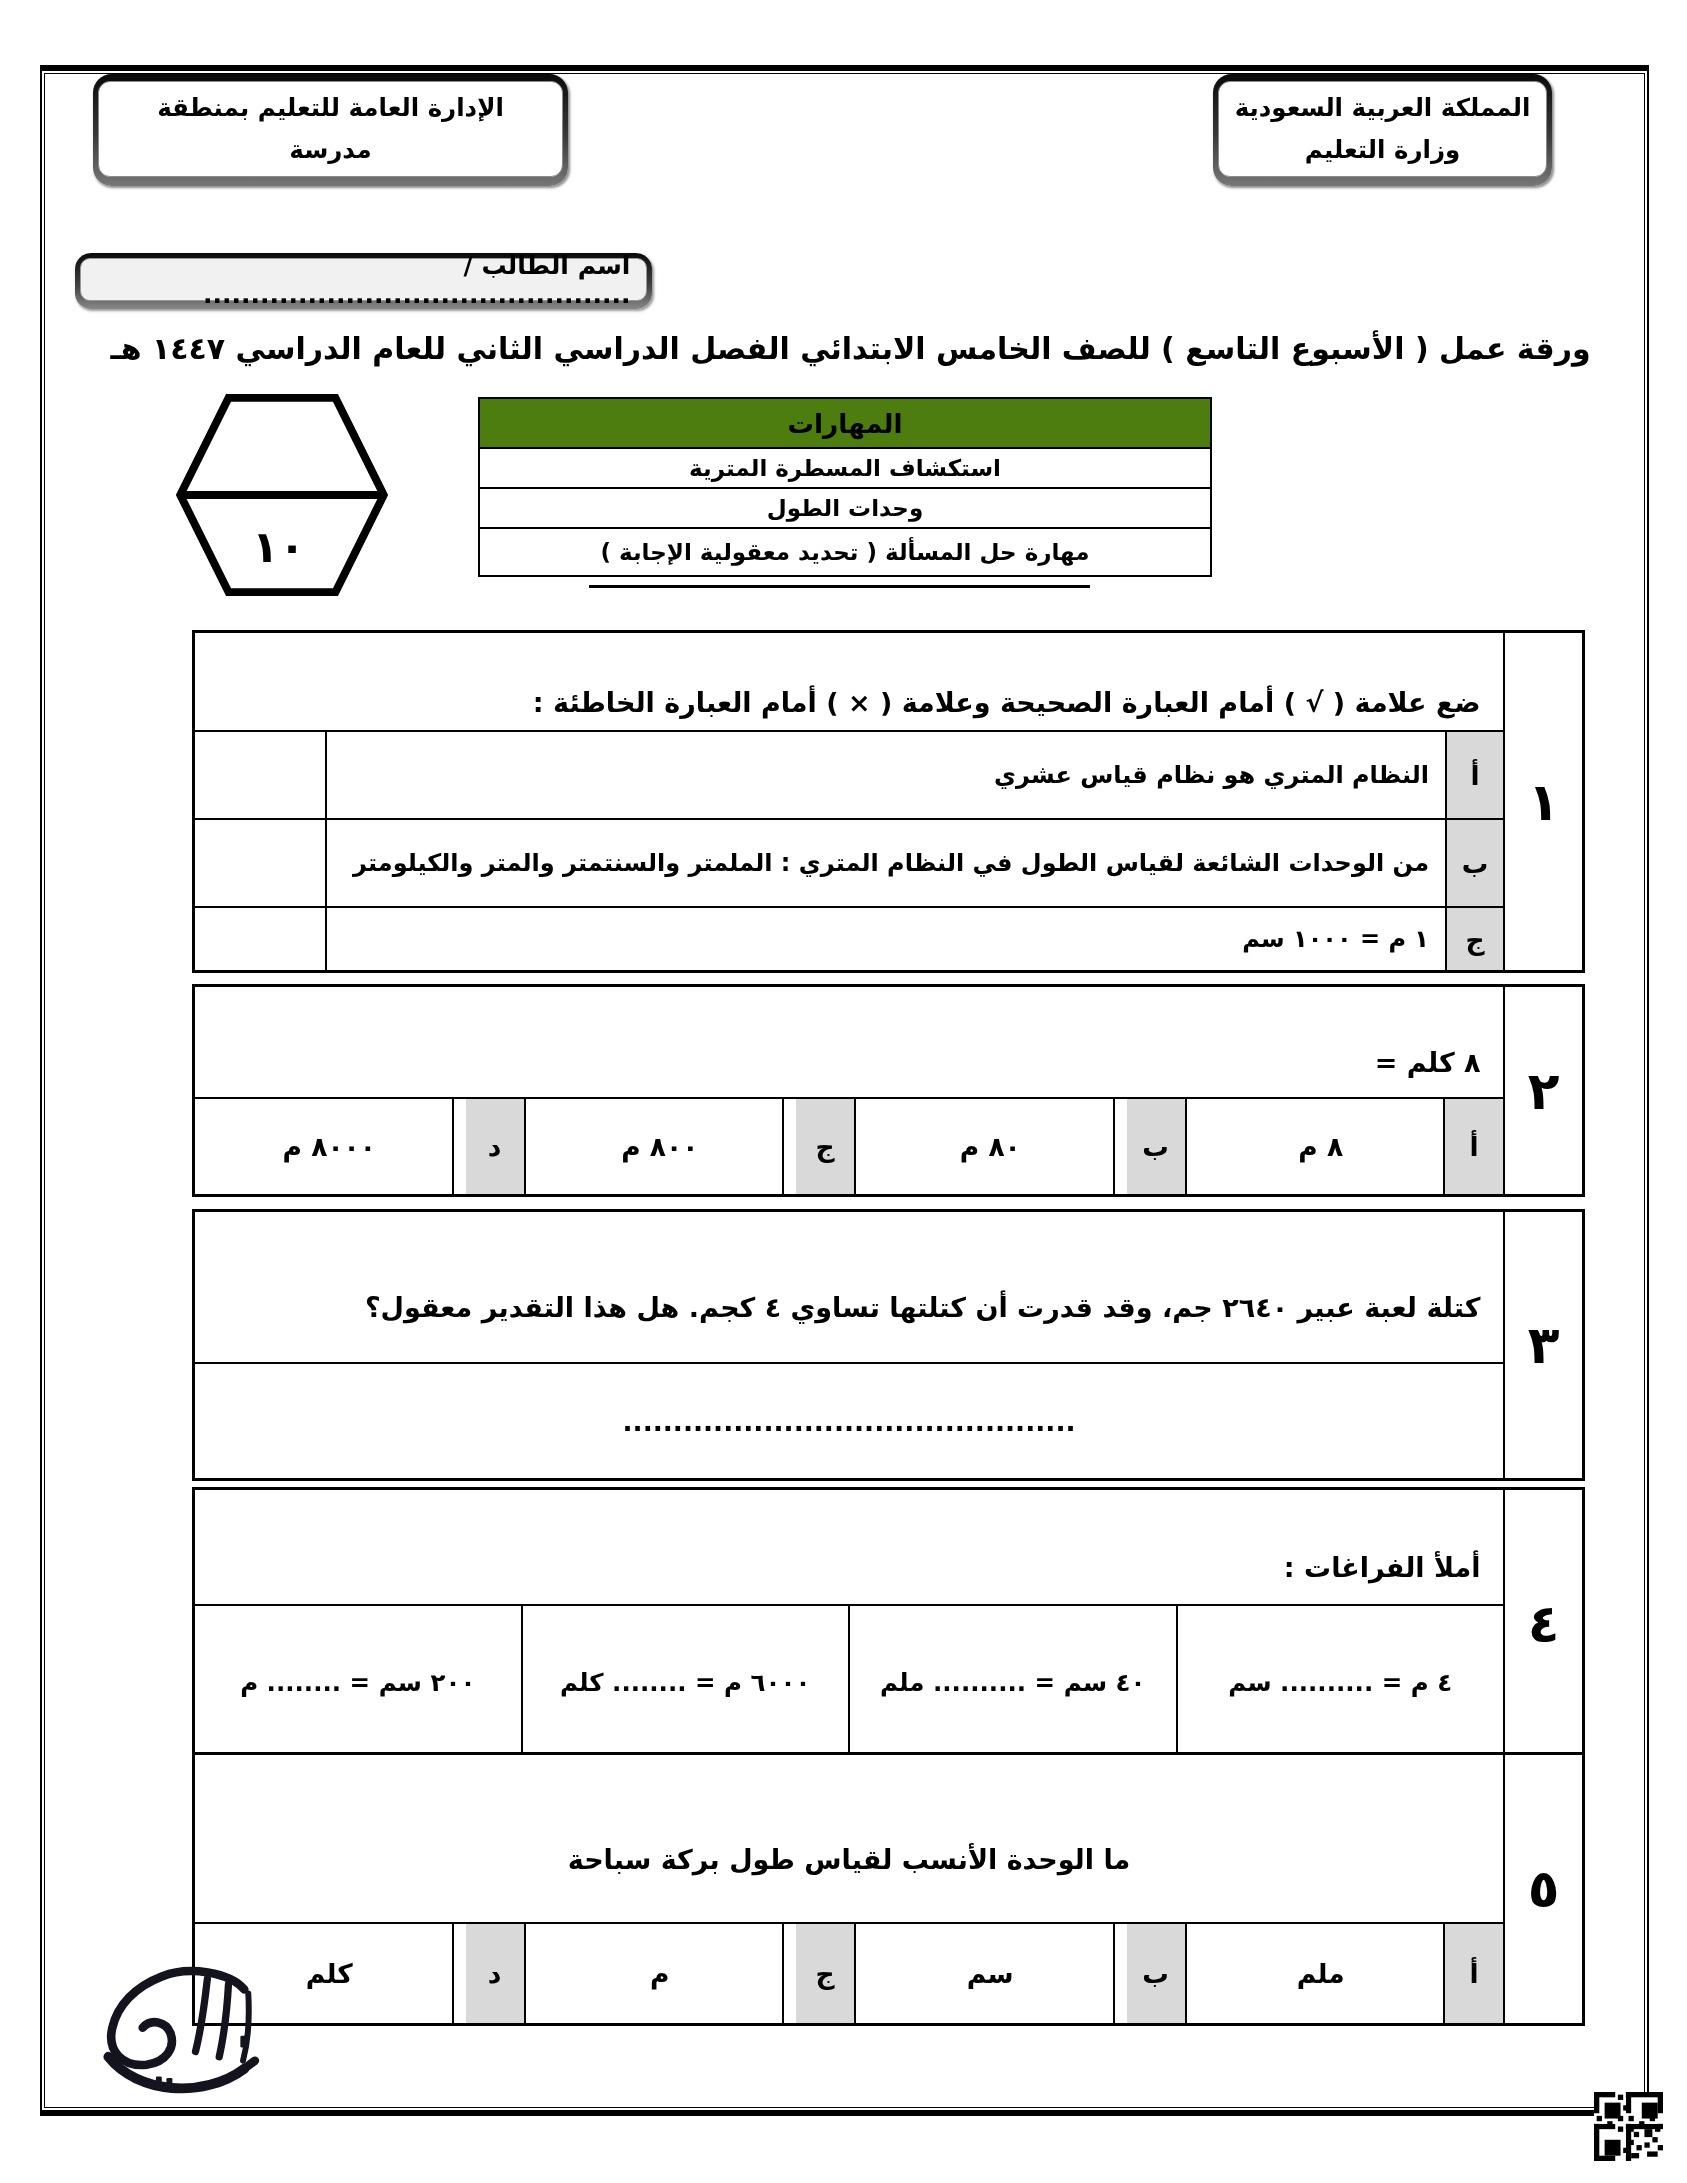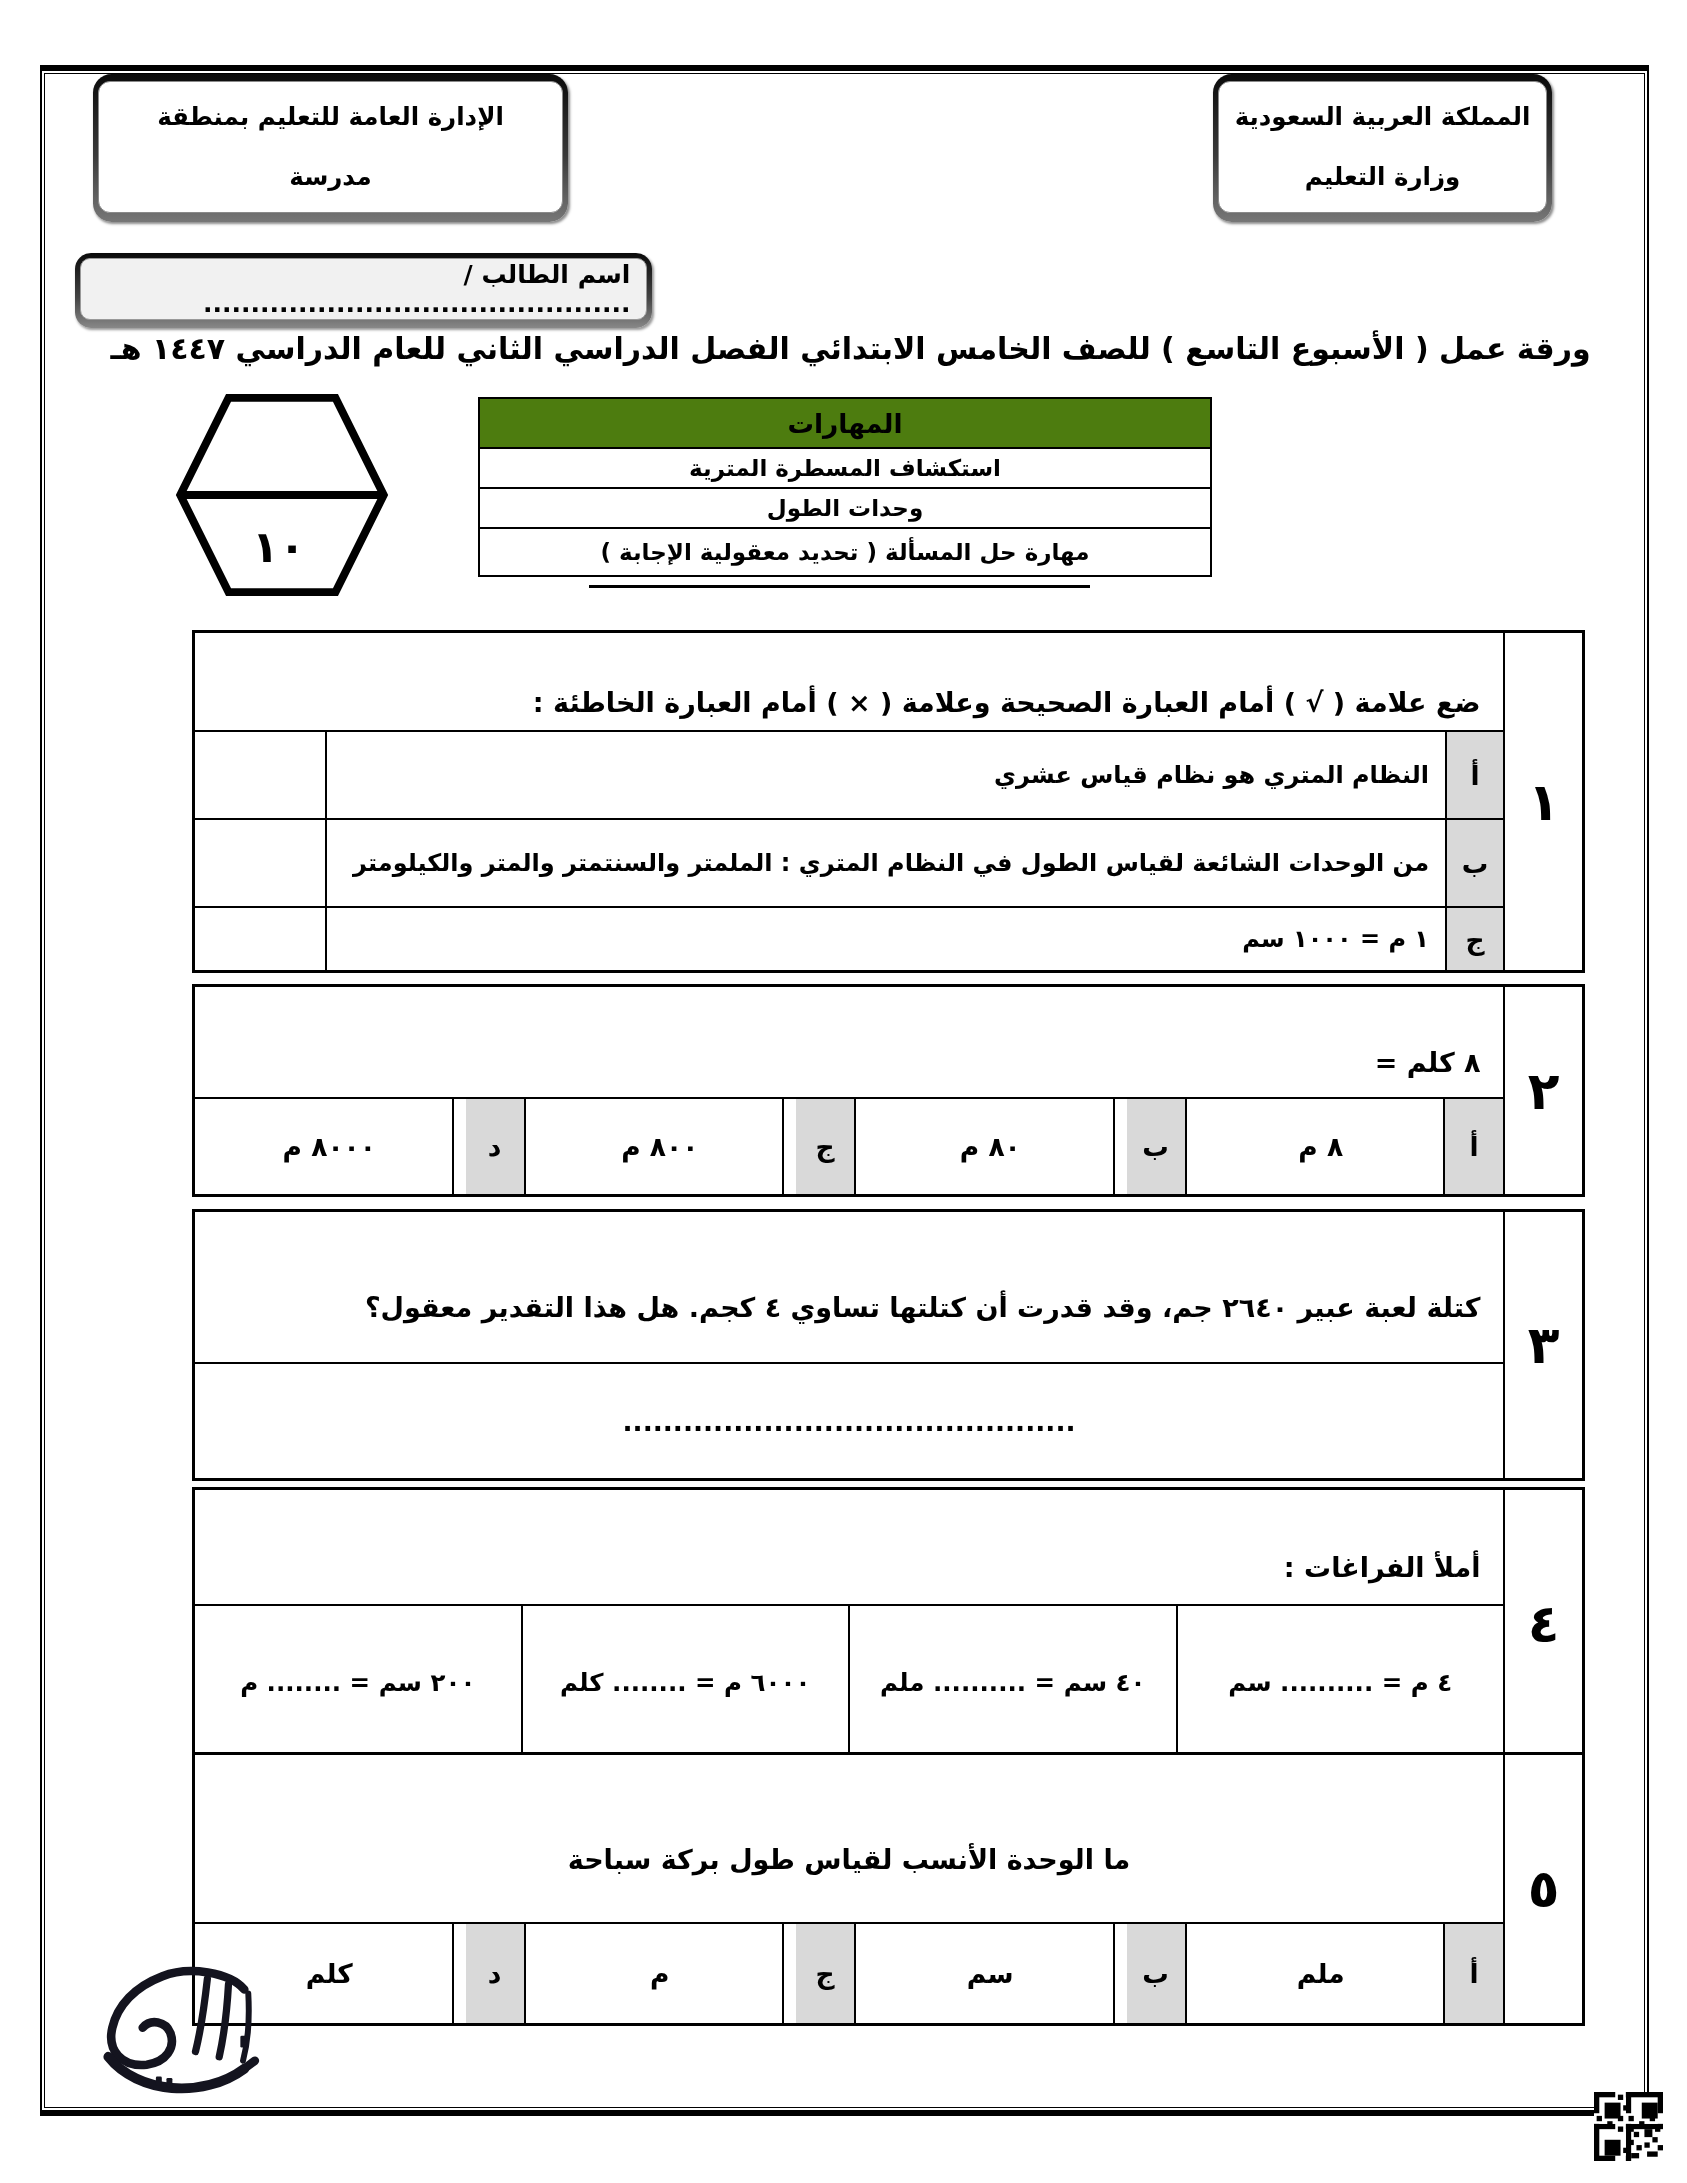--- a/index.html
+++ b/index.html
@@ -8,35 +8,35 @@
     font-family:"DejaVu Sans",sans-serif;direction:rtl;color:#000;overflow:hidden;
   }
   
   .frame{
     position:absolute;left:40px;top:65px;width:1609px;height:2051px;
     border:2.6px solid #000;border-top-width:6px;border-bottom-width:6px;box-sizing:border-box;
   }
   .frame::after{content:"";position:absolute;inset:2px;border:1.3px solid #000;}
   
   .hdr-box{
-    position:absolute;top:74px;height:148px;box-sizing:border-box;
+    position:absolute;top:74px;height:112px;box-sizing:border-box;
     background:linear-gradient(180deg,#0a0a0a 0%,#3a3a3a 55%,#777 100%);
     border-radius:18.5px;padding:6.6px 5.3px 9.3px 5.3px;box-shadow:1.3px 2px 2.6px rgba(0,0,0,.45);
   }
   .hdr-box .inner{
     width:100%;height:100%;box-sizing:border-box;background:#fff;
     border:1.3px solid #8a8a8a;border-radius:12px;
     display:flex;flex-direction:column;justify-content:space-around;align-items:center;
     font-weight:bold;font-size:24.5px;text-align:center;padding:5.3px 4px;
   }
   .hdr-ministry{left:1213px;width:339px;}
   .hdr-admin{left:93px;width:475px;}
   
   .student-box{
-    position:absolute;left:75px;top:253px;width:577px;height:75px;box-sizing:border-box;
+    position:absolute;left:75px;top:253px;width:577px;height:56px;box-sizing:border-box;
     background:linear-gradient(180deg,#0a0a0a 0%,#444 60%,#888 100%);
     border-radius:16px;padding:5.3px 4.6px 8px 4.6px;box-shadow:1.3px 2px 2.6px rgba(0,0,0,.4);
   }
   .student-box .inner{
     width:100%;height:100%;box-sizing:border-box;background:#f1f1f1;
     border:0.7px solid #999;border-radius:10px;display:flex;align-items:center;
     padding:0 16px;font-weight:bold;font-size:25px;
   }
   
   .title{

